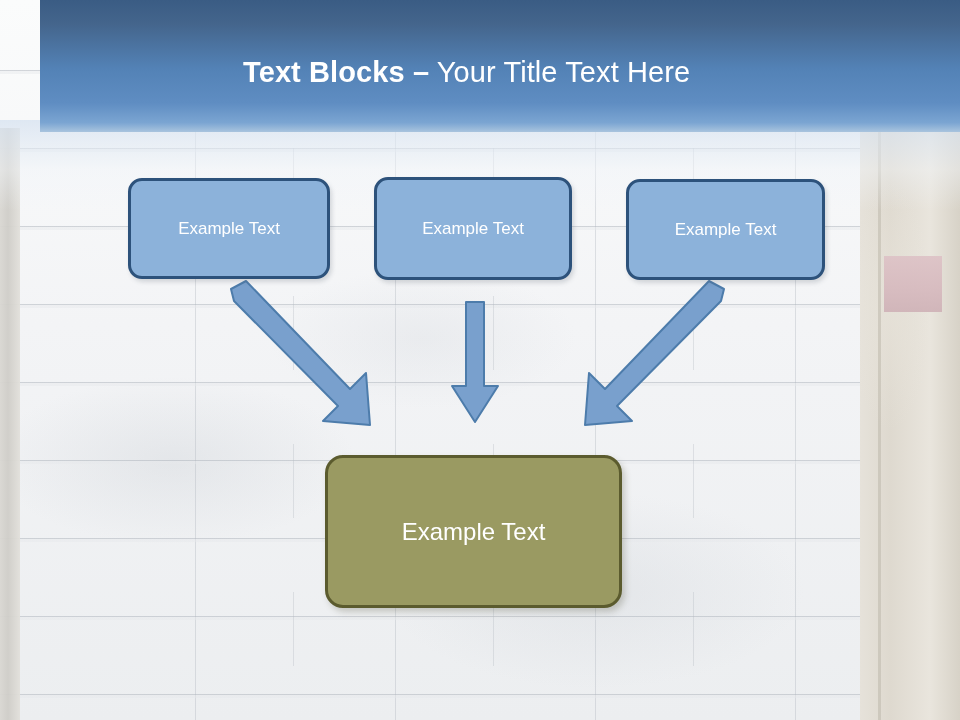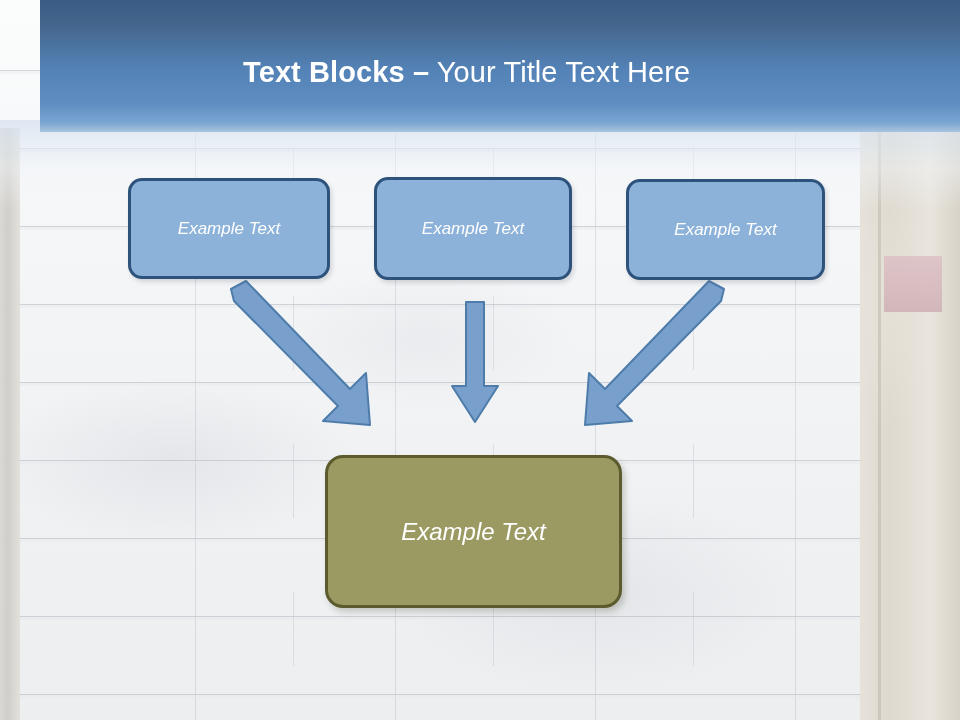--- a/index.html
+++ b/index.html
@@ -143,21 +143,20 @@
 
   
   .node {
     position: absolute;
     box-sizing: border-box;
     display: flex;
     align-items: center;
     justify-content: center;
     text-align: center;
     color: #ffffff;
-    font-style: italic;
   }
   .node-top {
     background: #8cb2da;
     border: 3px solid #2d527b;
     border-radius: 14px;
     font-size: 17px;
     box-shadow: 2px 3px 4px rgba(90,100,112,0.22);
   }
   .node-bottom {
     background: #9a9a62;

